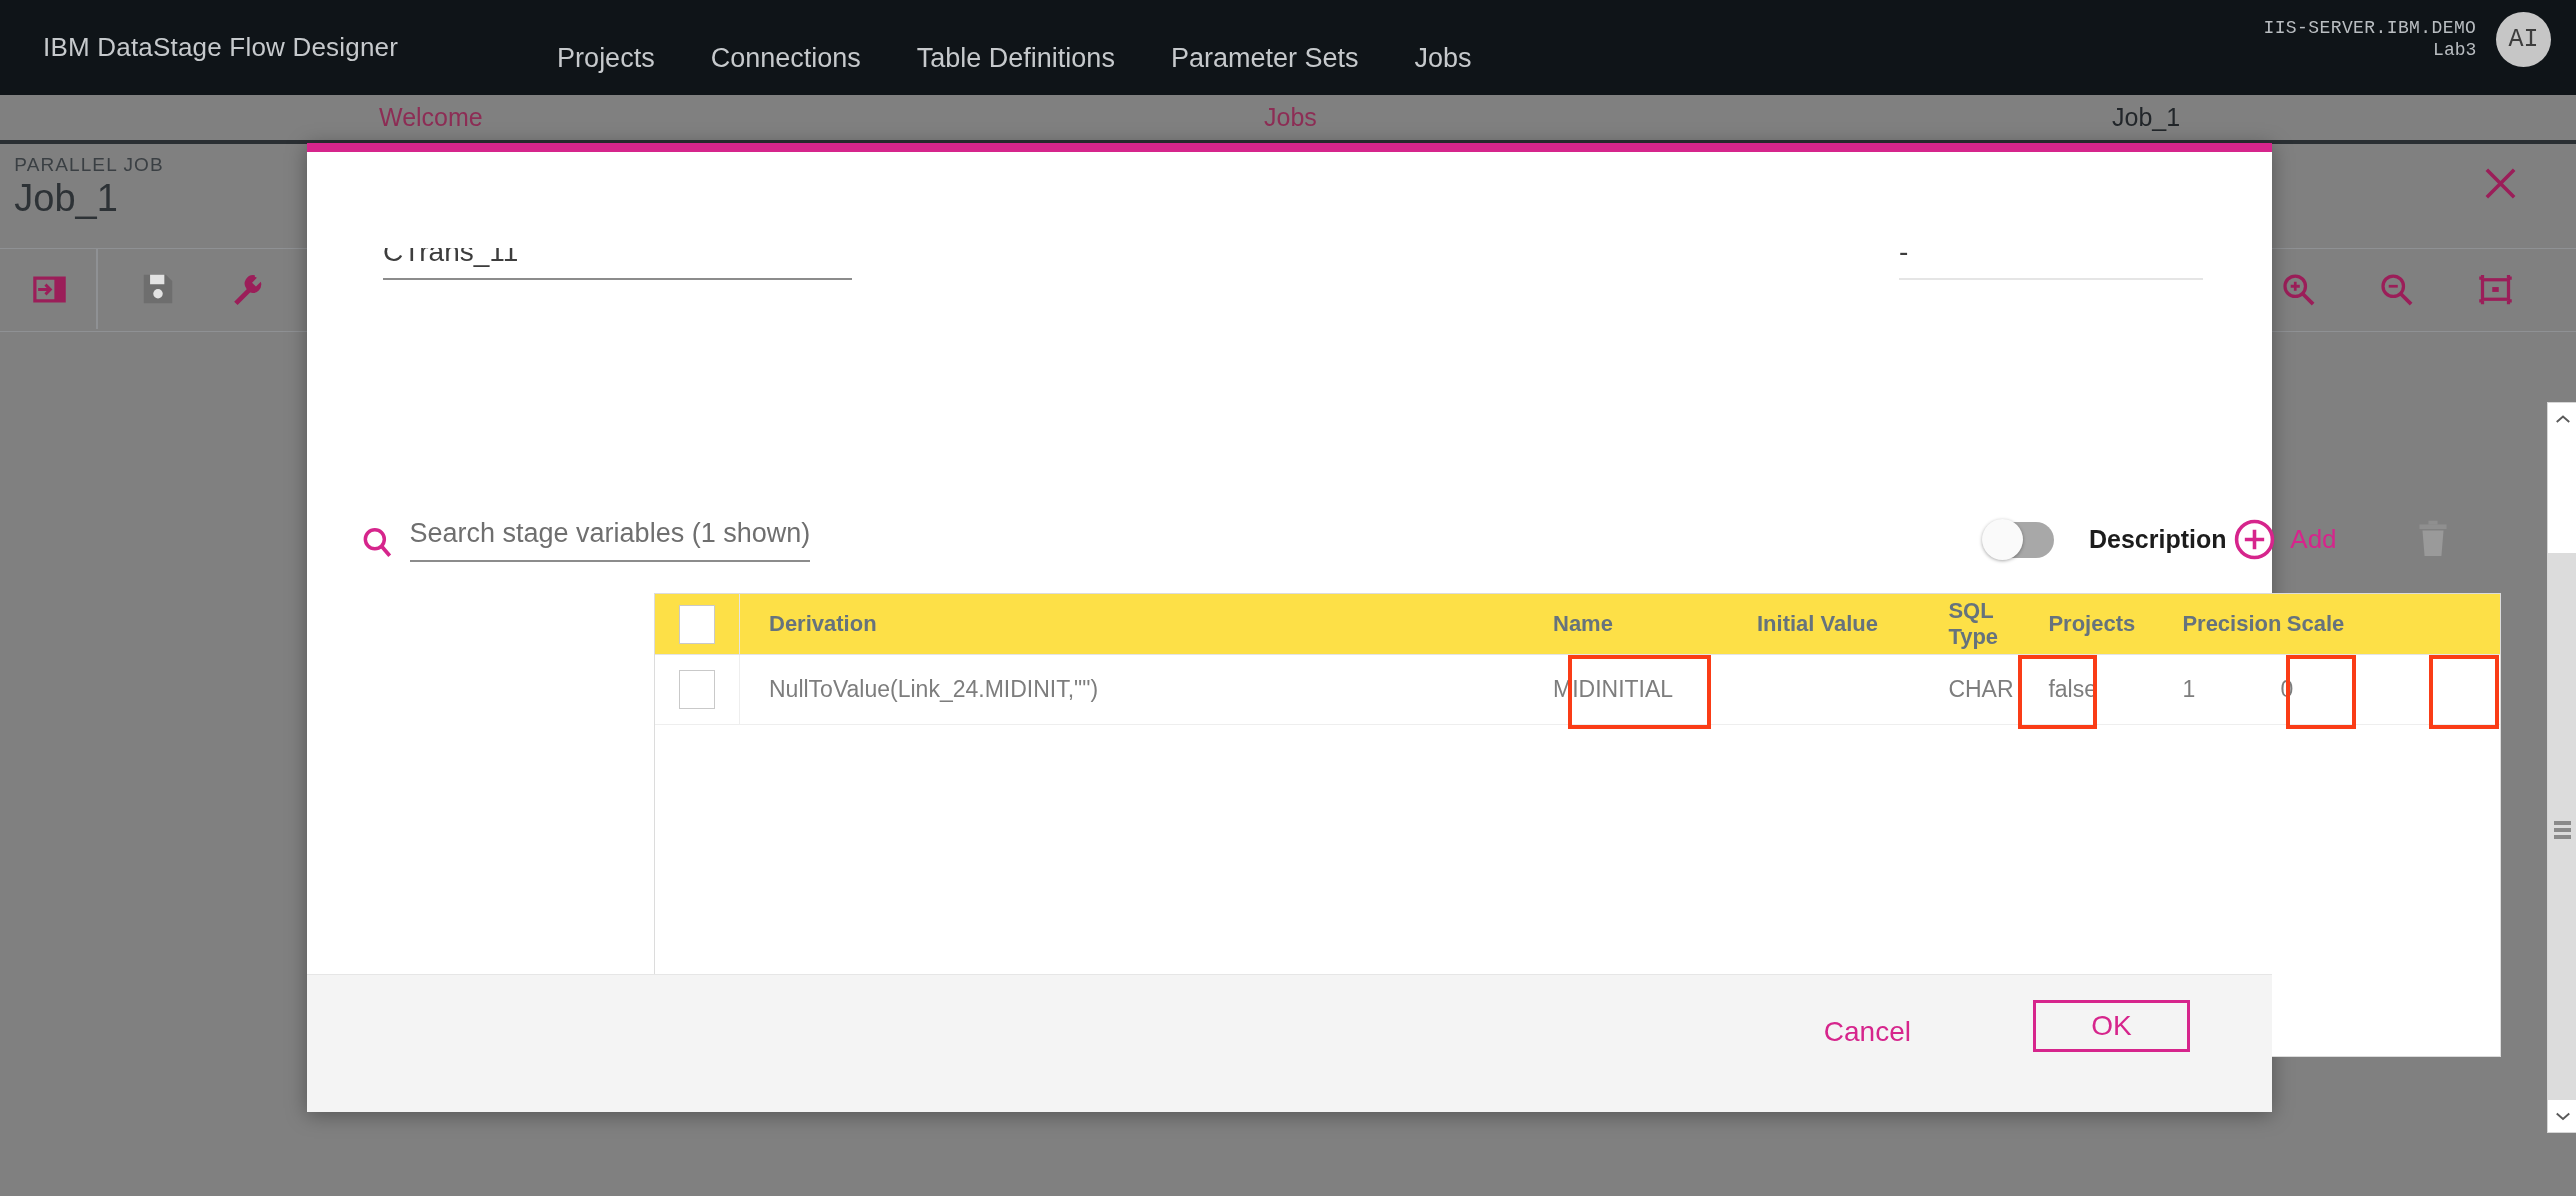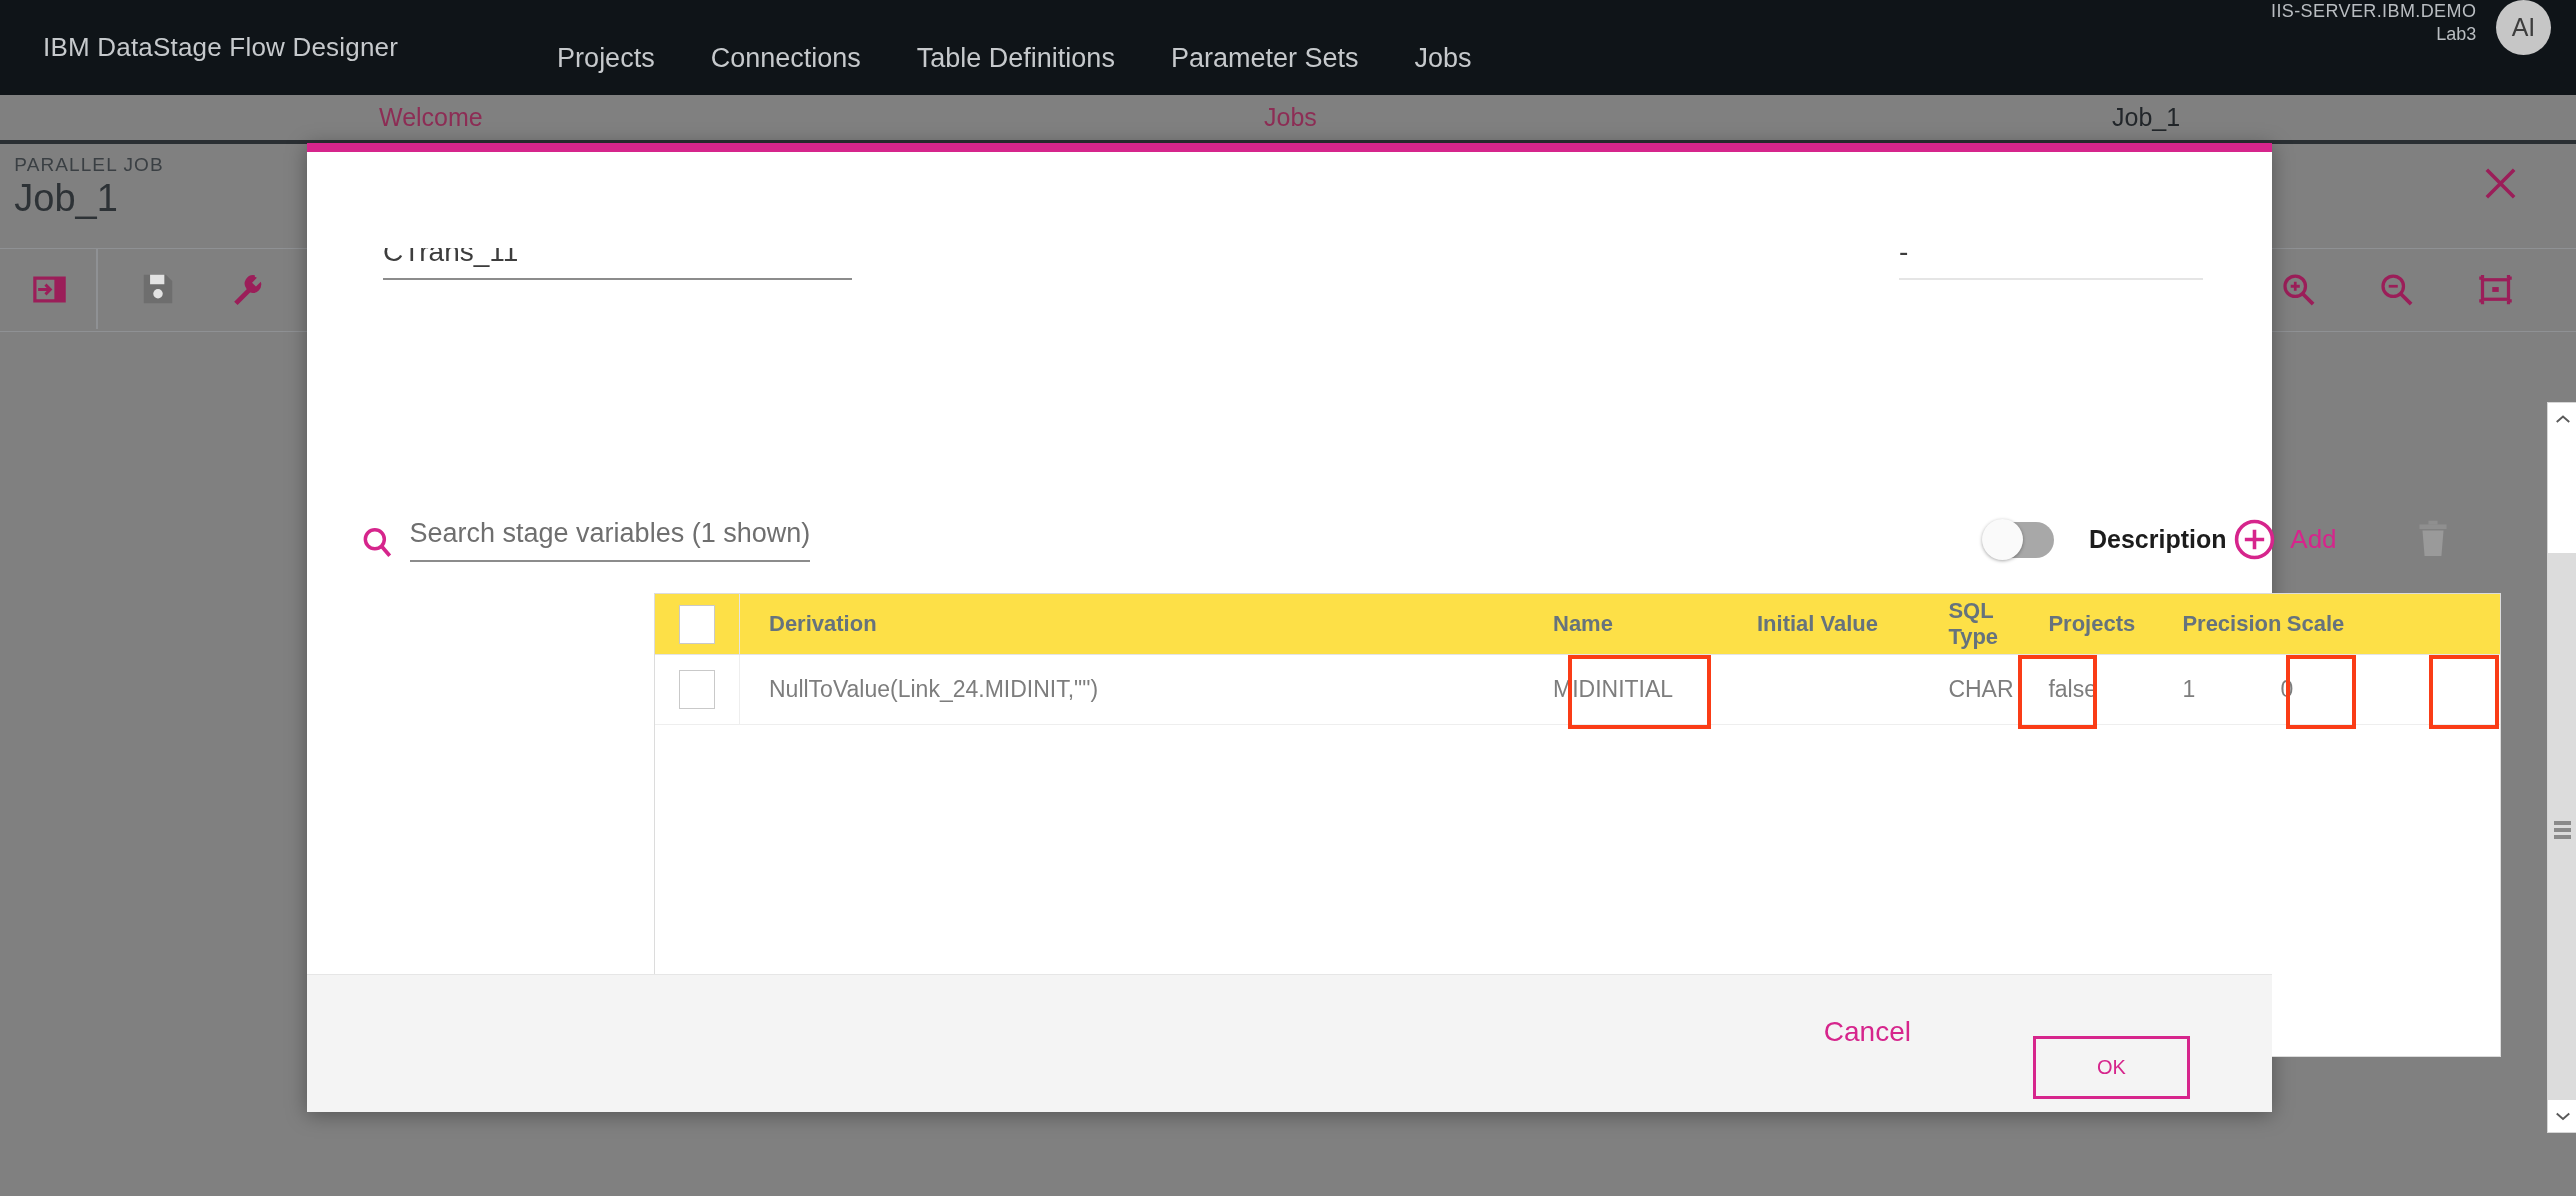--- a/index.html
+++ b/index.html
@@ -19,21 +19,21 @@
     display: flex; align-items: center;
   }
   .brand {
     color: #c6c9cc; font-size: 26px; letter-spacing: 0.2px;
     margin-left: 43px; white-space: nowrap;
   }
   .navlinks { display: flex; align-items: center; margin-left: 159px; gap: 56px; margin-top: 21px; }
   .navlink { color: #c6c9cc; font-size: 27px; white-space: nowrap; cursor: pointer; }
   .navright {
     position: absolute; right: 25px; top: 0; height: 78px;
-    display: flex; gap: 19.7px;
+    display: flex; align-items: center; gap: 19.7px; font-family: Liberation Mono, monospace;
   }
   .server { text-align: right; line-height: 1.25; }
   .server .l1 { color: #b9bdc1; font-size: 18px; letter-spacing: 0.4px; }
   .server .l2 { color: #b9bdc1; font-size: 18px; }
   .avatar {
     width: 55px; height: 55px; border-radius: 50%;
     background: #c6c6c6; color: #3d3d3d;
     display: flex; align-items: center; justify-content: center;
     font-size: 25px;
   }
@@ -174,24 +174,24 @@
     position: absolute; left: 0; bottom: 0; width: 1965px; height: 138px;
     background: #f4f4f4; border-top: 1.8px solid #e6e6e6;
   }
   .btn-cancel {
     position: absolute; right: 361px; top: 41px;
     font-size: 28px; color: #d6258c; background: none; border: none;
     font-family: "Liberation Sans", sans-serif; cursor: pointer;
   }
   .btn-ok {
     position: absolute; right: 82px; top: 25px;
-    width: 157px; height: 63px;
+    width: 157px; height: 52px;
     border: 3.6px solid #d6258c; background: transparent;
-    color: #d6258c; font-size: 20px;
-    font-family: "Liberation Sans", sans-serif; cursor: pointer; margin-top: 36px;
+    color: #d6258c; font-size: 28px;
+    font-family: "Liberation Sans", sans-serif; cursor: pointer;
   }
 </style>
 </head>
 <body>
 
 <div id="root">
 
   <div class="topnav">
     <div class="brand">IBM DataStage Flow Designer</div>
     <div class="navlinks">

